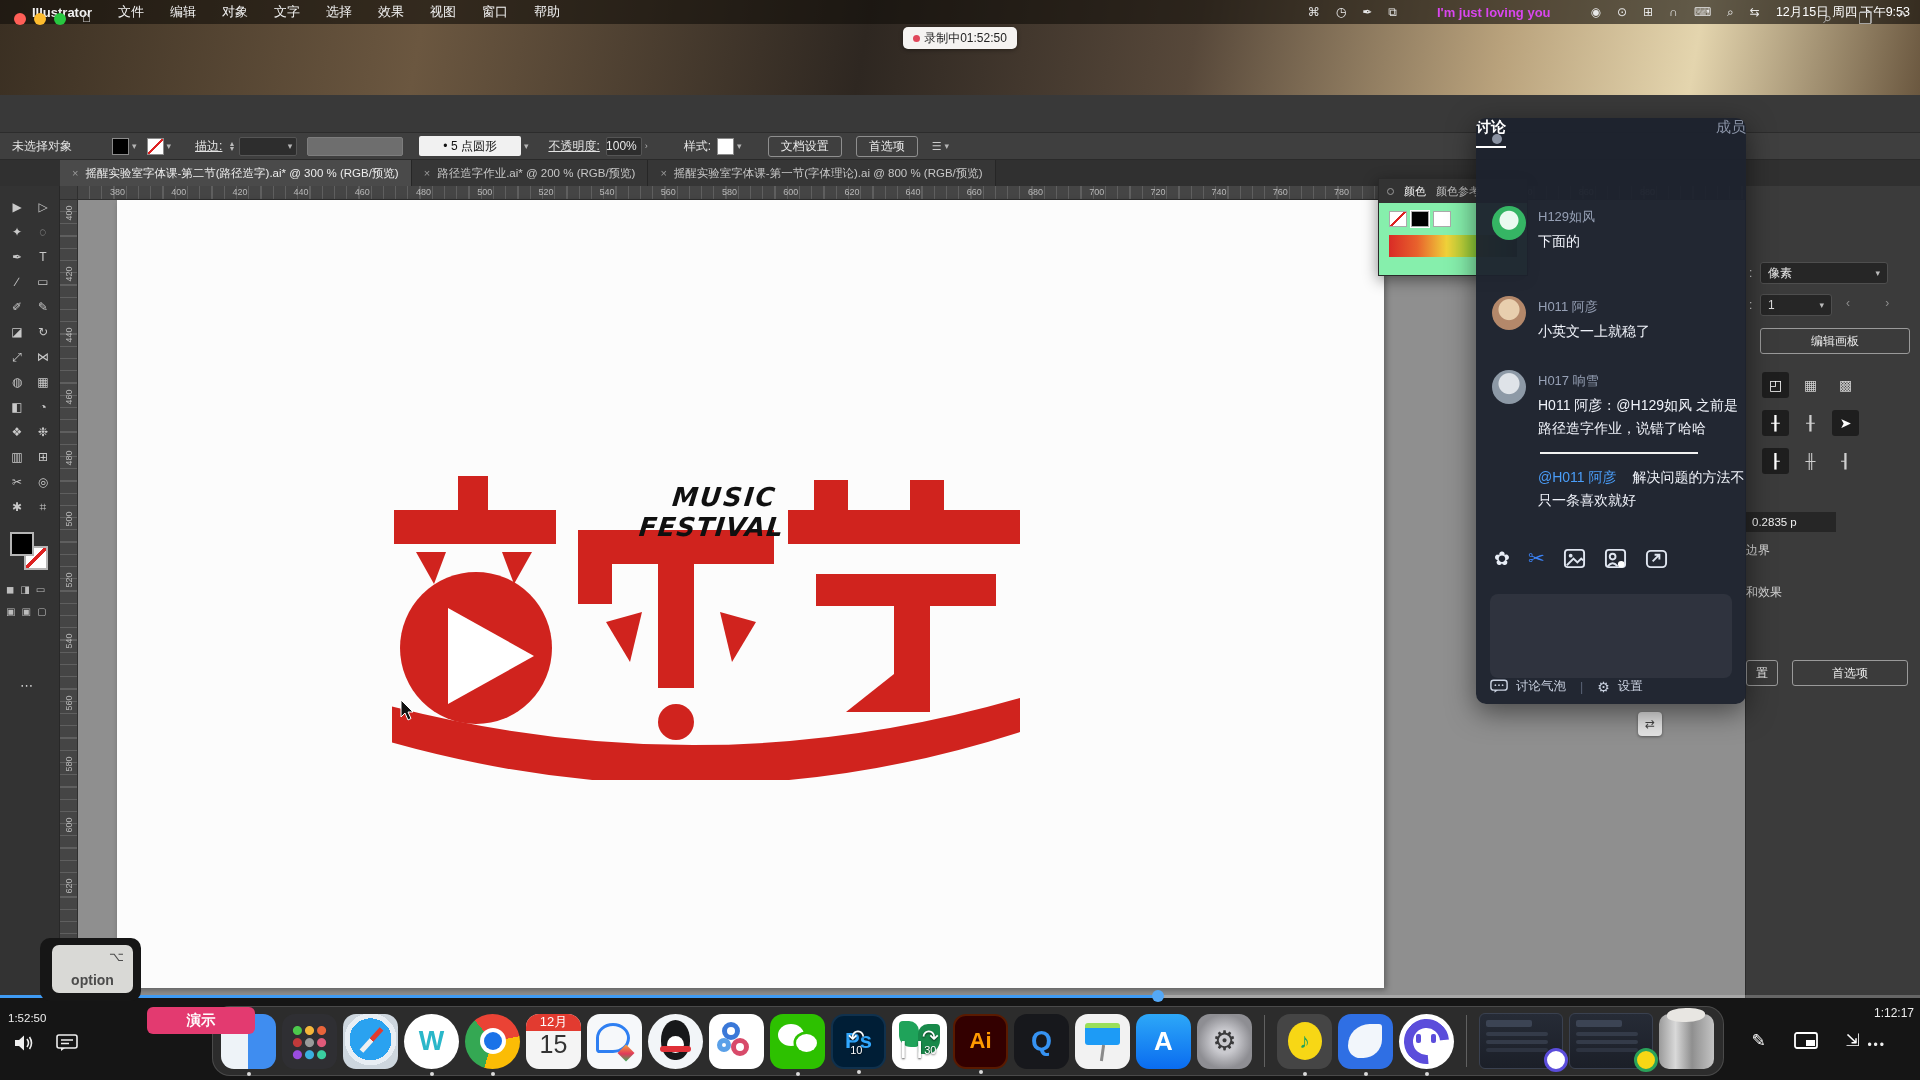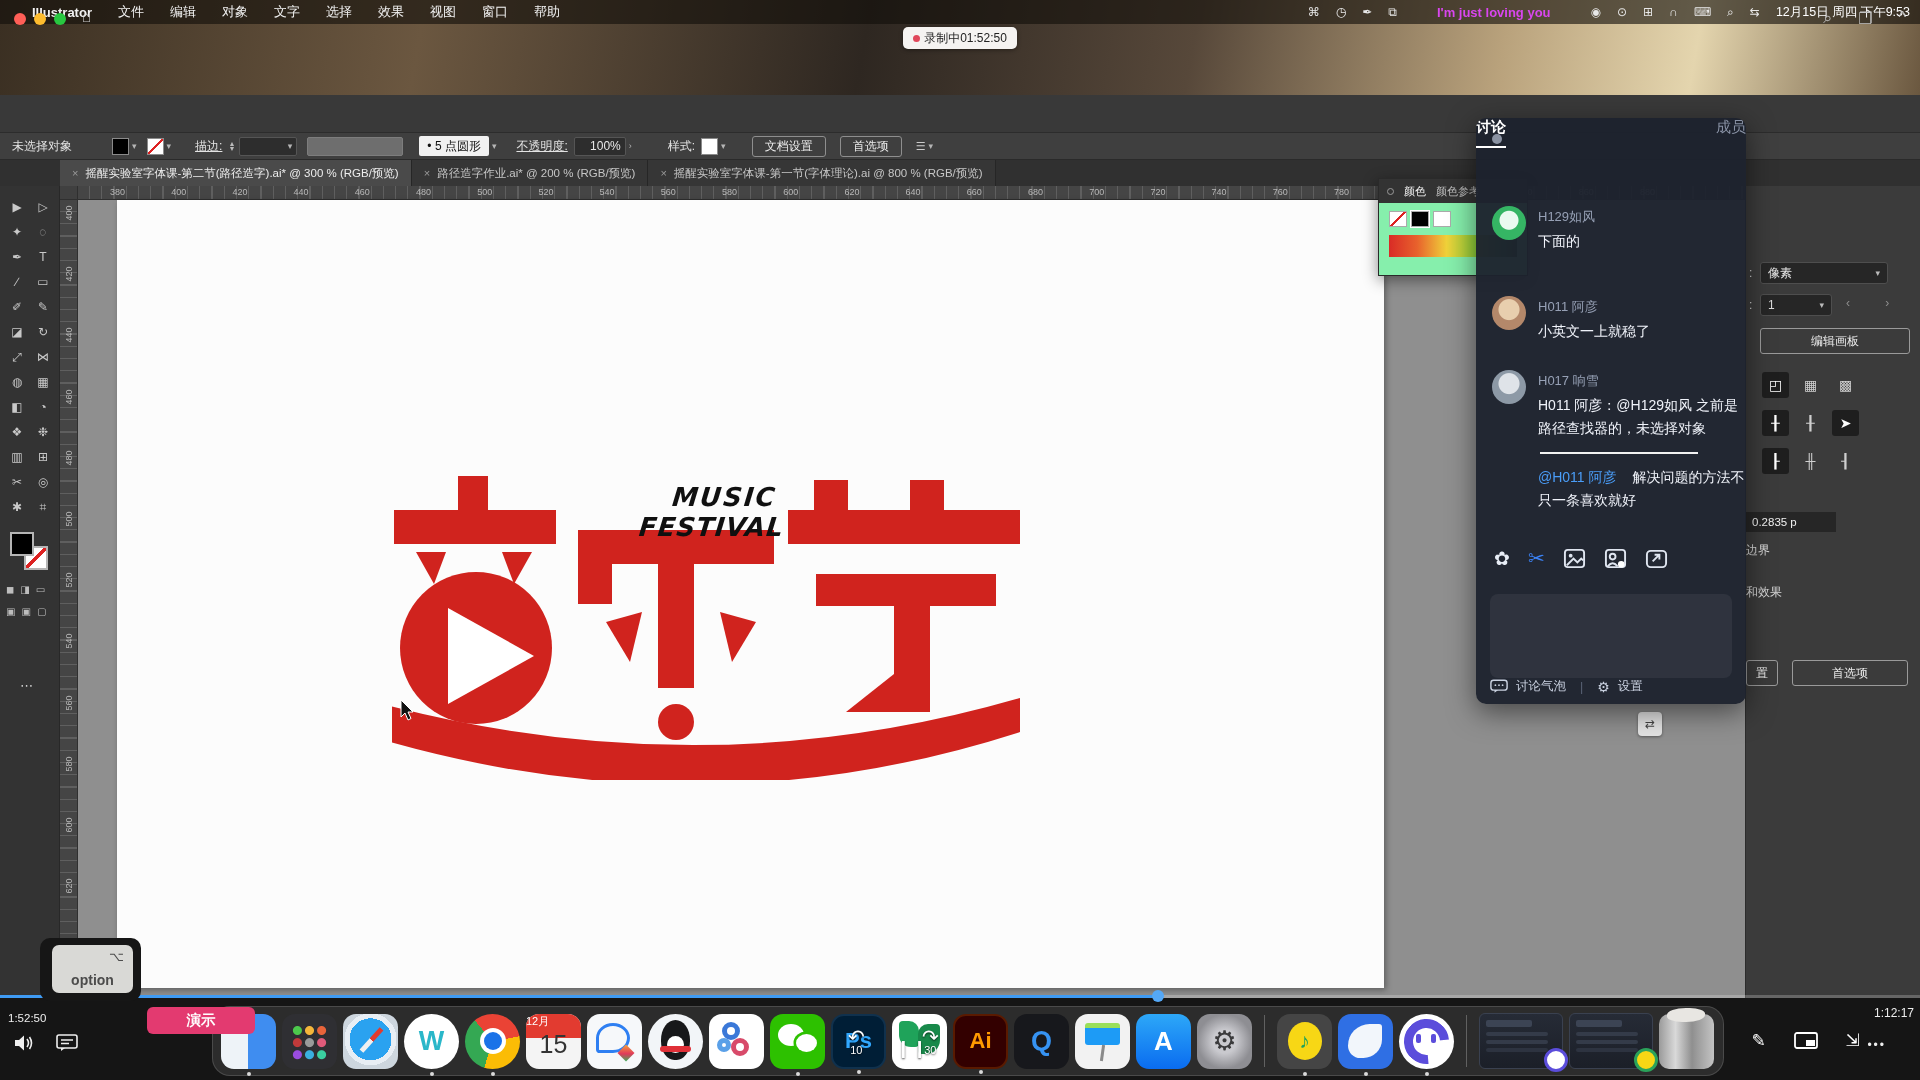--- a/index.html
+++ b/index.html
@@ -29,21 +29,21 @@
   .tb-right{right:14px;top:9px;display:flex;gap:26px;color:#c2c2c2}
   .optionsbar{left:0;top:133px;width:1920px;height:27px;background:#3f3f3f;border-bottom:1px solid #2a2a2a;display:flex;align-items:center;color:#e3e3e3;font-size:12px}
   .ob-status{margin:0 40px 0 12px;white-space:nowrap}
   .sw{width:17px;height:17px;border:1px solid #8a8a8a}
   .sw.fill{background:#000}
   .sw.stroke{background:linear-gradient(135deg,#fff 45%,#d22 45%,#d22 55%,#fff 55%)}
   .caret{color:#b5b5b5;font-size:9px;margin:0 10px 0 3px}
   .ob-label{margin-right:6px;white-space:nowrap}
   .ob-field{height:19px;background:#2d2d2d;border:1px solid #555;border-radius:2px;display:flex;align-items:center;justify-content:flex-end;padding:0 4px;color:#e8e8e8}
   .stepper{display:flex;flex-direction:column;font-size:7px;line-height:5px;color:#bbb;margin-right:4px}
-  .brush-field{height:20px;background:#f1f1f1;color:#111;border-radius:2px;display:flex;align-items:center;padding:0 8px;gap:6px;font-size:12px}
+  .brush-field{height:20px;background:#f1f1f1;color:#111;border-radius:2px;display:flex;align-items:center;padding:0 24px;gap:6px;font-size:12px}
   .u{text-decoration:underline}
   .ob-btn{height:21px;border:1px solid #8e8e8e;border-radius:3px;display:flex;align-items:center;padding:0 12px;margin-right:14px;color:#ececec;white-space:nowrap}
   .tabsbar{left:0;top:160px;width:1920px;height:26px;background:#303030;display:flex;align-items:stretch;padding-left:60px}
   .dtab{display:flex;align-items:center;gap:7px;padding:0 12px;font-size:11.5px;color:#c6c6c6;background:#363636;border-right:1px solid #262626;white-space:nowrap}
   .dtab.active{background:#4a4a4a;color:#ededed}
   .dtab .x{color:#9a9a9a;font-size:11px}
   
   .toolstrip{left:0;top:186px;width:60px;height:812px;background:#333;border-right:1px solid #282828}
   .toolgrid{position:absolute;left:4px;top:8px;width:52px;display:grid;grid-template-columns:26px 26px;grid-auto-rows:25px}
   .tool{display:flex;align-items:center;justify-content:center;color:#c9c9c9;font-size:12px}
@@ -135,21 +135,21 @@
     radial-gradient(circle at 28% 30%,#4cc94c 0 4px,transparent 5px),radial-gradient(circle at 50% 30%,#f5b63a 0 4px,transparent 5px),radial-gradient(circle at 72% 30%,#e8643a 0 4px,transparent 5px),
     radial-gradient(circle at 28% 52%,#c03a3a 0 4px,transparent 5px),radial-gradient(circle at 50% 52%,#9a9a9a 0 4px,transparent 5px),radial-gradient(circle at 72% 52%,#e05a7a 0 4px,transparent 5px),
     radial-gradient(circle at 28% 74%,#9a4ce0 0 4px,transparent 5px),radial-gradient(circle at 50% 74%,#3ab0e0 0 4px,transparent 5px),radial-gradient(circle at 72% 74%,#3ad0a0 0 4px,transparent 5px)}
   .safari{background:radial-gradient(circle at 50% 46%,#2aa2f0 0 21px,#e8eef4 21px 26px,#cdd6de 26px)}
   .safari i{position:absolute;left:50%;top:50%;width:5px;height:30px;margin:-16px 0 0 -2px;background:linear-gradient(to bottom,#e23b2e 50%,#f0f0f0 50%);transform:rotate(42deg)}
   .wapp{background:#fff;border-radius:50%;display:flex;align-items:center;justify-content:center;color:#2ab7c9;font-weight:bold;font-size:27px}
   .chrome{background:conic-gradient(from -40deg,#ea4335 0 33%,#fbbc05 33% 66%,#34a853 66%);border-radius:50%}
   .chrome i{position:absolute;left:50%;top:50%;width:26px;height:26px;margin:-13px 0 0 -13px;border-radius:50%;background:#fff}
   .chrome i::after{content:"";position:absolute;left:4px;top:4px;width:18px;height:18px;border-radius:50%;background:#1a73e8}
   .calendar{background:#f4f4f4}
-  .cal-top{position:absolute;left:0;top:0;width:100%;height:24px;background:#e23b30;border-radius:13px 13px 0 0;color:#fff;font-size:11px;text-align:left;line-height:15px}
+  .cal-top{position:absolute;left:0;top:0;width:100%;height:17px;background:#e23b30;border-radius:13px 13px 0 0;color:#fff;font-size:13px;text-align:center;line-height:15px}
   .cal-day{position:absolute;left:0;top:16px;width:100%;text-align:center;font-size:25px;color:#333}
   .chatapp{background:#f6f8fa}
   .chatapp i{position:absolute;left:9px;top:9px;width:34px;height:30px;border:3.5px solid #2e7ff2;border-radius:50% 50% 50% 12%}
   .chatapp b{position:absolute;right:10px;bottom:10px;width:12px;height:12px;background:linear-gradient(135deg,#f5a23a,#e03a5a 55%,#3ab05a);transform:rotate(45deg)}
   .qq{background:#f2f5f8;border-radius:50%}
   .qq i{position:absolute;left:13px;top:6px;width:29px;height:40px;background:#17181a;border-radius:50% 50% 46% 46%}
   .qq i::after{content:"";position:absolute;left:6px;top:16px;width:17px;height:17px;background:#fff;border-radius:50%}
   .qq b{position:absolute;left:12px;top:32px;width:31px;height:6px;background:#e03038;border-radius:3px}
   .rings{background:#fff}
   .rings i{position:absolute;left:13px;top:8px;width:18px;height:18px;border:5px solid #3a78d8;border-radius:50%}
@@ -252,21 +252,21 @@
       </span>
     <span class="ob-field" style="width:58px">
         <span class="caret" style="margin:0">▾</span>
       </span>
     <span class="ob-field" style="width:96px;margin-left:10px;background:#6e6e6e;border-color:#7d7d7d"></span>
     <span class="brush-field" style="margin-left:16px">
         <span>• 5 点圆形</span>
       </span>
     <span class="caret">▾</span>
     <span class="ob-label u" style="margin-left:10px">不透明度:</span>
-    <span class="ob-field" style="width:52px">100%</span>
+    <span class="ob-field" style="width:36px">100%</span>
     <span class="caret">›</span>
     <span class="ob-label" style="margin-left:26px">样式:</span>
     <span class="sw" style="background:#fff"></span>
       <span class="caret">▾</span>
     <span class="ob-btn" style="margin-left:16px">文档设置</span>
     <span class="ob-btn">首选项</span>
     <span style="color:#ccc;font-size:11px">☰</span>
     <span class="caret">▾</span>
   </div>
 
@@ -436,21 +436,21 @@
     <div class="cname" style="left:62px;top:90px">H129如风</div>
     <div class="ctext" style="left:62px;top:112px">下面的</div>
 
     <div class="avatar av2" style="left:16px;top:178px"></div>
     <div class="cname" style="left:62px;top:180px">H011 阿彦</div>
     <div class="ctext" style="left:62px;top:202px">小英文一上就稳了</div>
 
     <div class="avatar av3" style="left:16px;top:252px"></div>
     <div class="cname" style="left:62px;top:254px">H017 响雪</div>
     <div class="ctext" style="left:62px;top:276px">H011 阿彦：@H129如风 之前是</div>
-    <div class="ctext" style="left:62px;top:299px">路径查找器的，未选择对象</div>
+    <div class="ctext" style="left:62px;top:299px">路径造字作业，说错了哈哈</div>
     <div class="cdivider" style="top:334px"></div>
     <div class="ctext" style="left:62px;top:348px"><span class="mention">@H011 阿彦</span><span>解决问题的方法不</span></div>
     <div class="ctext" style="left:62px;top:371px">只一条喜欢就好</div>
 
     <div class="chat-toolbar">
       <span class="cticon">✿</span>
       <span class="cticon scissors">✂</span>
       <svg class="ct-svg" viewBox="0 0 24 24">
           <rect x="2" y="3" width="20" height="18" rx="3" fill="none" stroke="#dfe5f0" stroke-width="2"></rect>
           <circle cx="8" cy="9" r="2" fill="#dfe5f0"></circle>

